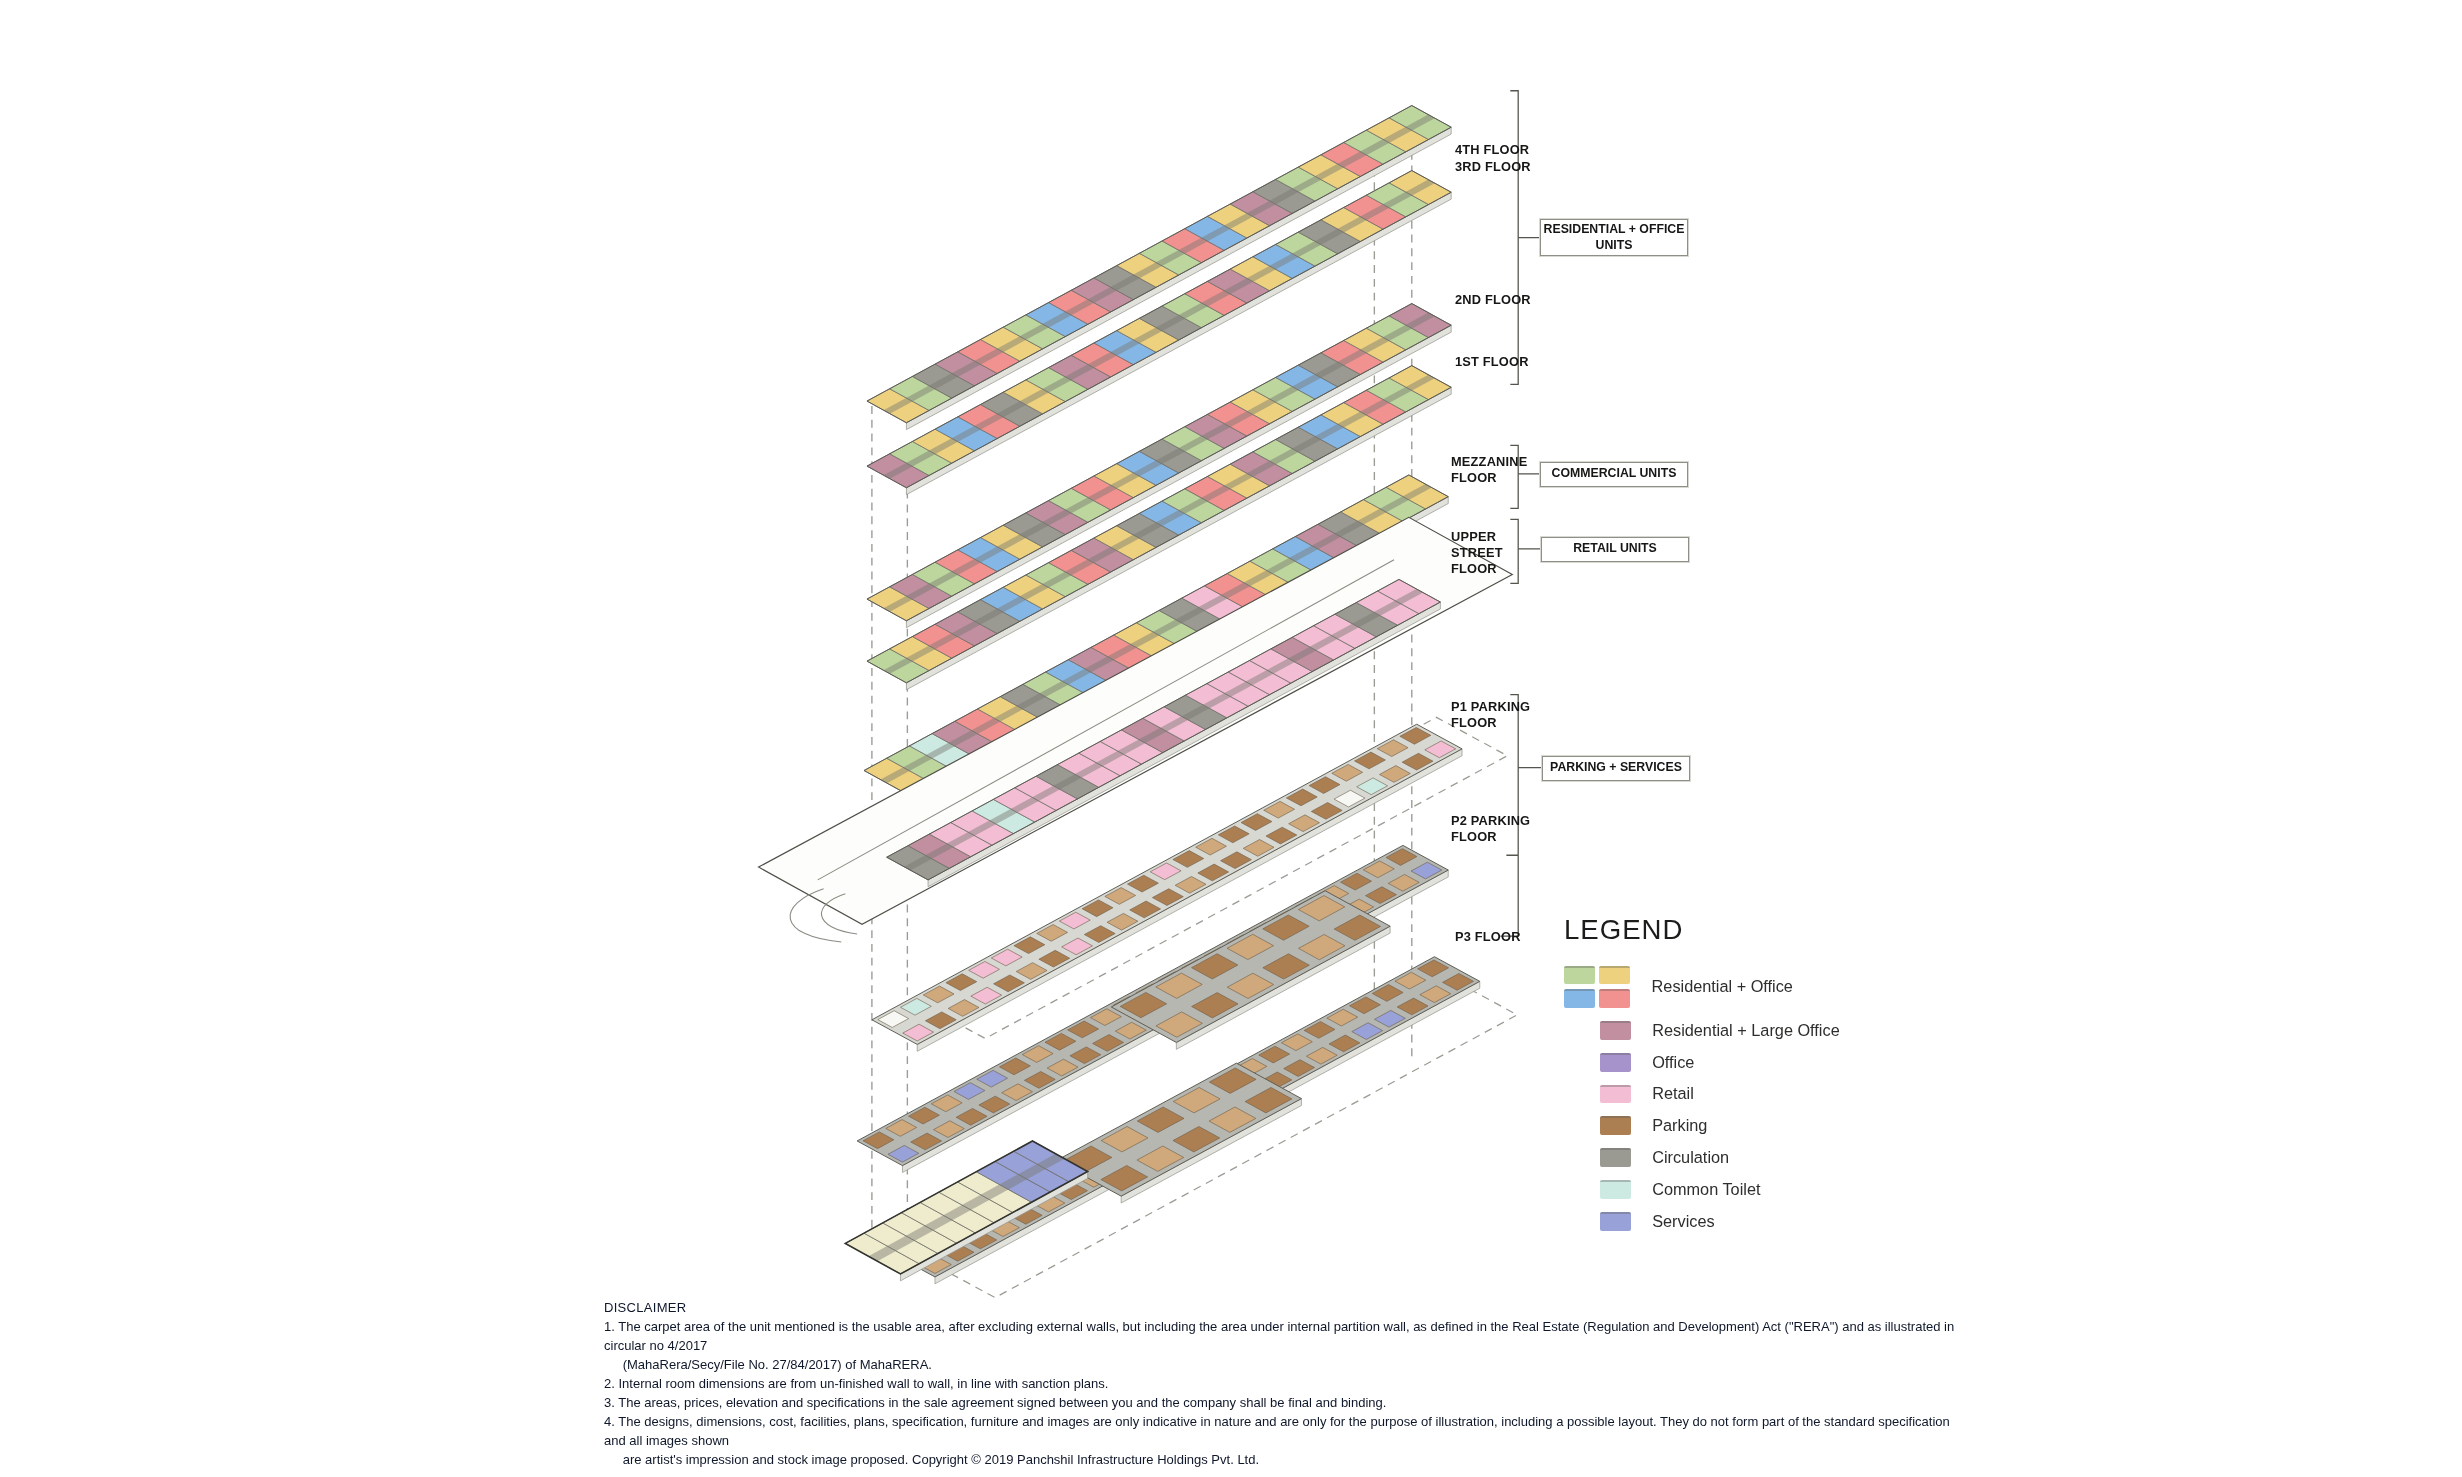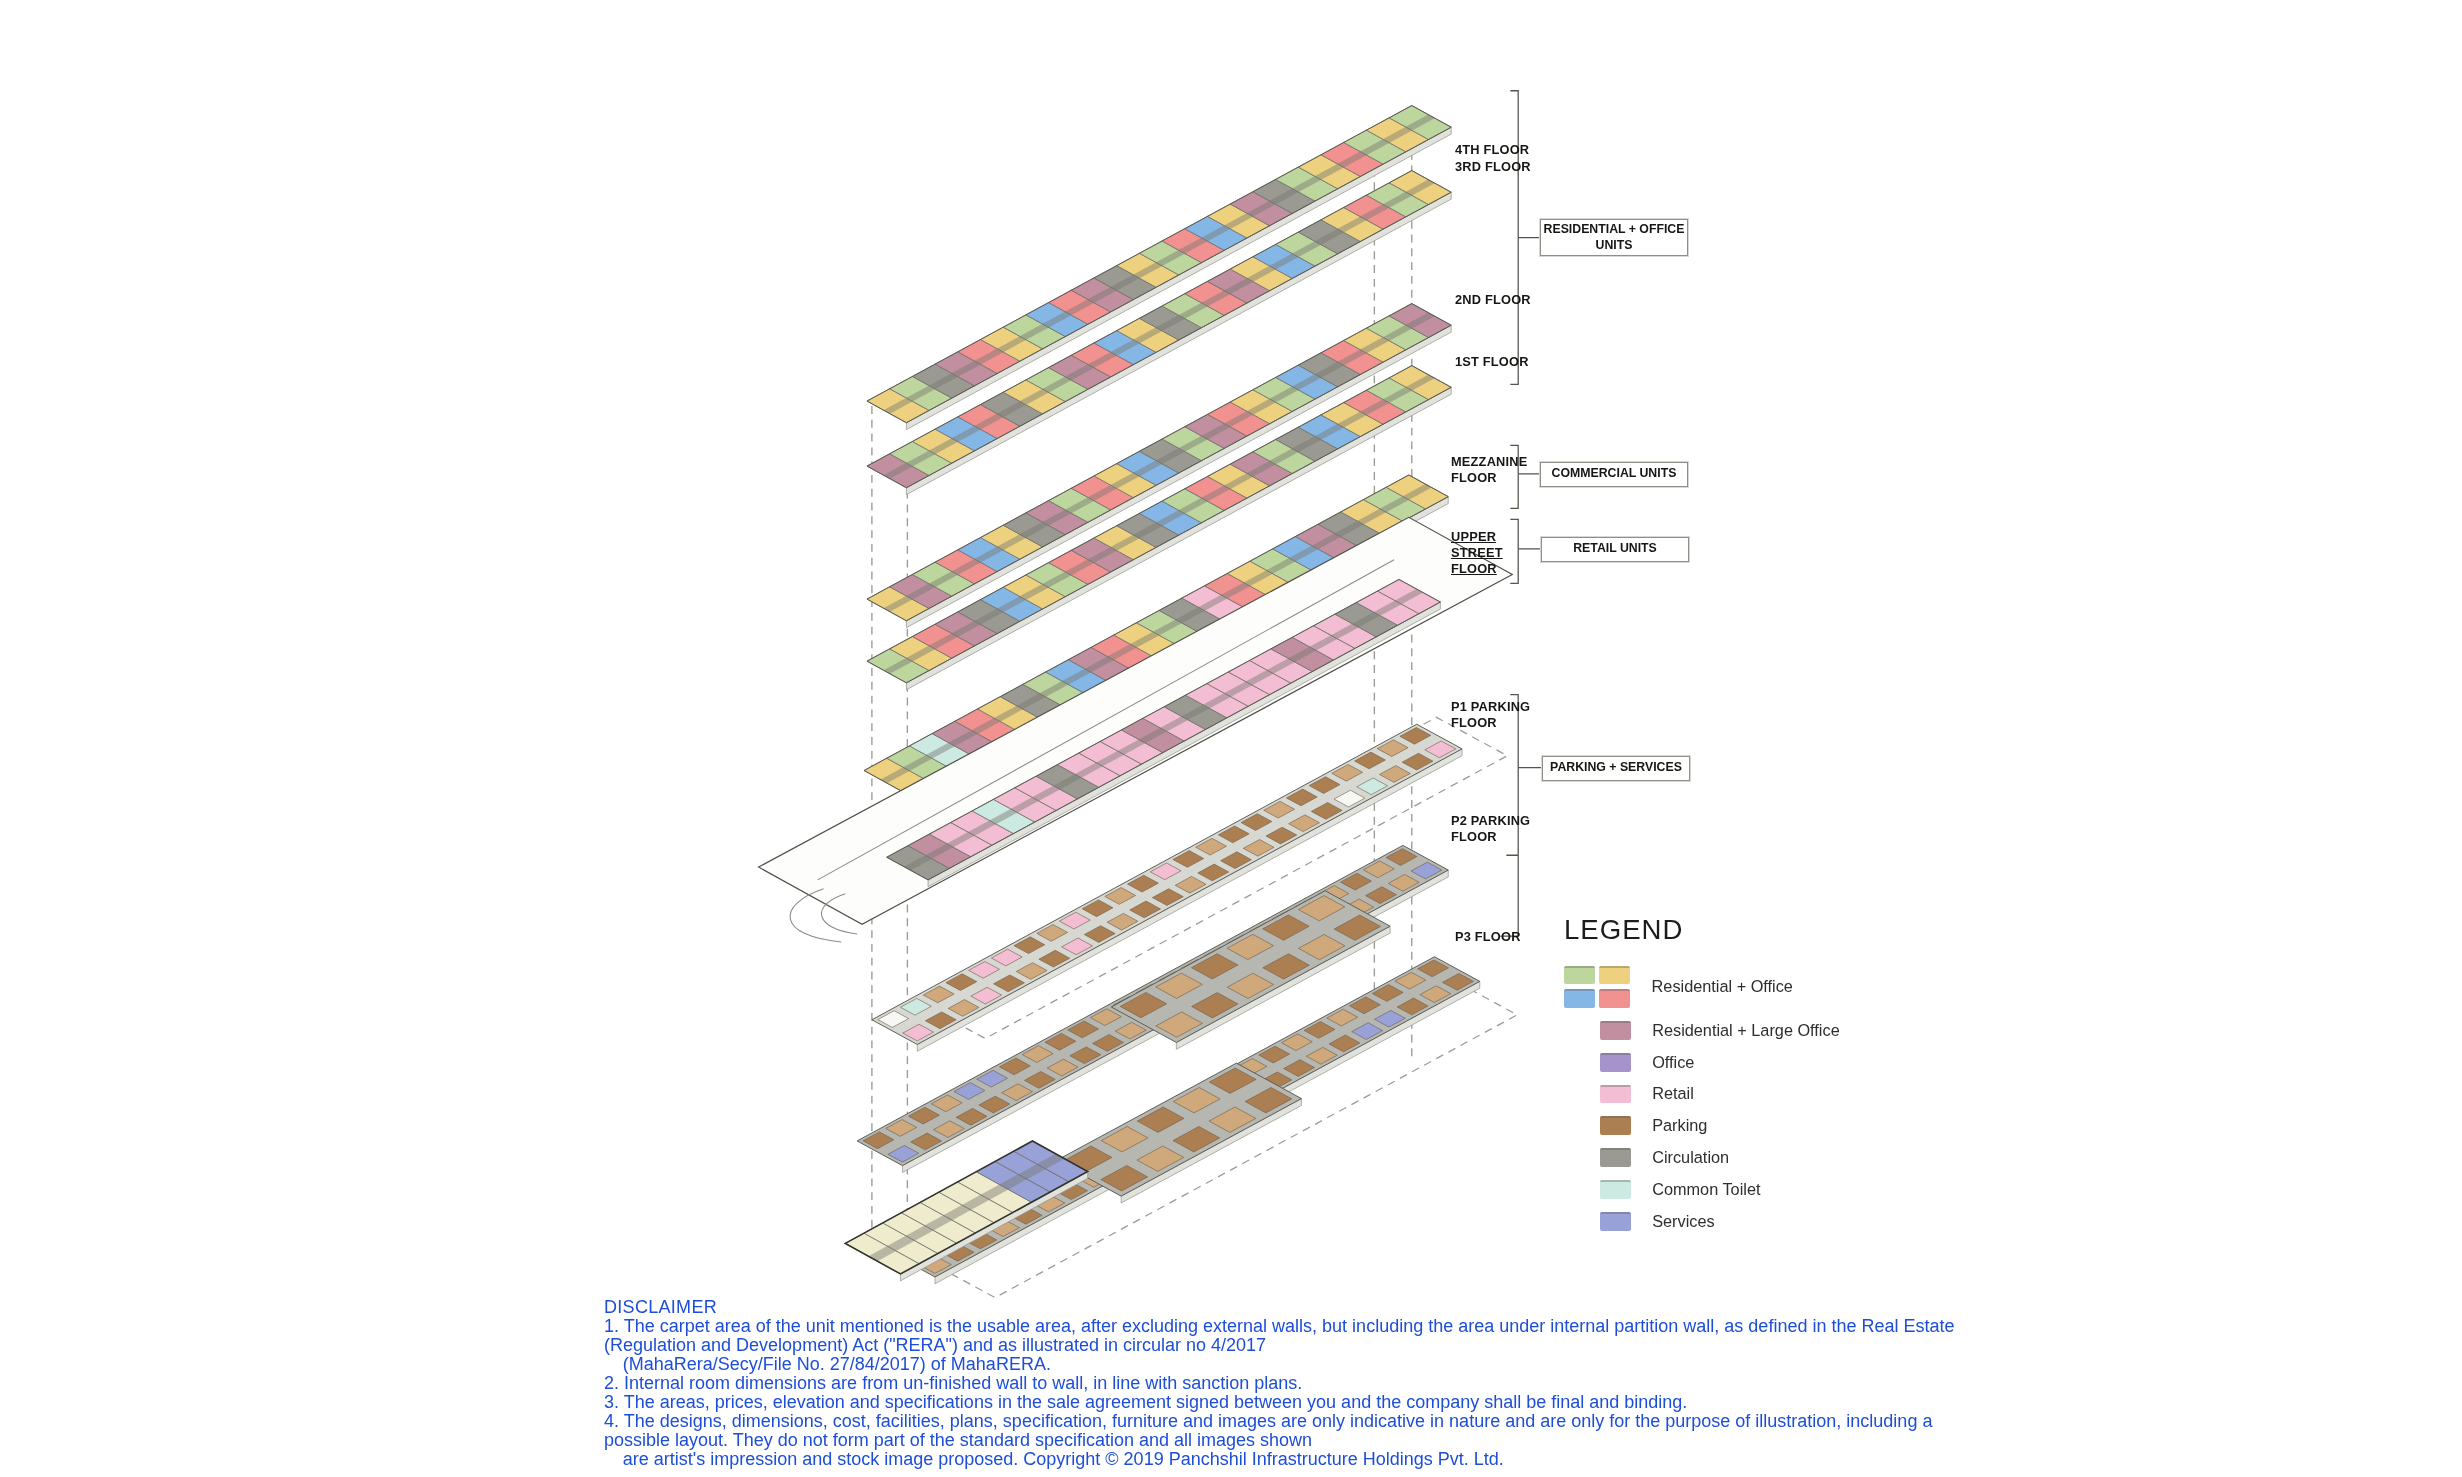--- a/index.html
+++ b/index.html
@@ -10,21 +10,21 @@
   
   .title-block{position:absolute;left:604px;top:119px;width:383px;text-align:center;z-index:2;}
   .title-rule{height:0;border-top:2px solid #4f4f4a;}
   .title-block h1{margin:6.9px 0 10.8px;font-size:26.6px;font-weight:400;color:#262624;letter-spacing:0.5px;}
 
   
   .floor-label{position:absolute;z-index:2;font-size:12.8px;font-weight:bold;line-height:15.8px;
                color:#161614;white-space:pre-line;letter-spacing:0.2px;}
   #fl-f4{left:1455px;top:94px;margin-top:48px;}   #fl-f3{left:1455px;top:159px;}
   #fl-f2{left:1455px;top:292px;}  #fl-f1{left:1455px;top:354px;}
-  #fl-mezz{left:1451px;top:454px;} #fl-upper{left:1451px;top:529px;text-decoration:underline;}
+  #fl-mezz{left:1451px;top:454px;} #fl-upper{left:1451px;top:529px;}
   #fl-p1{left:1451px;top:699px;}  #fl-p2{left:1451px;top:813px;}
   #fl-p3{left:1455px;top:929px;}
 
   
   .cat-box{position:absolute;z-index:2;background:#fff;border:1px solid #8f8f88;outline:1px solid #d9d9d4;
            display:flex;align-items:center;justify-content:center;text-align:center;
            font-size:12.3px;font-weight:bold;line-height:1.3;color:#161614;white-space:pre-line;}
   #box-res{left:1540px;top:219px;width:146px;height:35px;}
   #box-com{left:1540px;top:462px;width:146px;height:22.7px;}
   #box-ret{left:1541px;top:537px;width:146px;height:22.7px;}
@@ -35,21 +35,21 @@
   .legend-title{font-size:27.6px;font-weight:500;color:#1c1c1a;letter-spacing:1px;margin-bottom:19.7px;}
   .legend-row{display:flex;align-items:center;margin-bottom:12.8px;}
   .legend-row .sw{width:30.5px;height:18.7px;border-radius:2px;border-top:2px solid rgba(90,90,85,.35);
                   box-sizing:border-box;}
   .legend-row.single{padding-left:36px;align-items:flex-end;}
   .sw-grid{display:grid;grid-template-columns:30.5px 30.5px;grid-gap:4.9px;}
   .legend-label{margin-left:21.7px;font-size:16.3px;color:#2e2e2c;}
 
   
   .disclaimer{position:absolute;left:604px;top:1298px;width:1359px;z-index:2;
-              font-size:18px;line-height:19px;color:#1d4ed8;}
+              font-size:13px;line-height:19px;color:#0f172a;}
   .disc-heading{font-weight:400;letter-spacing:0.3px;}
   .disc-line.indent{padding-left:18.7px;}
 </style>
 </head>
 <body>
 
 <div class="page">
 
   <svg id="diagram-svg" viewBox="0 0 2500 1500">
       <line x1="885" y1="412" x2="885" y2="1262" stroke="#9c9c95" stroke-width="1.4" stroke-dasharray="8 6"></line>

